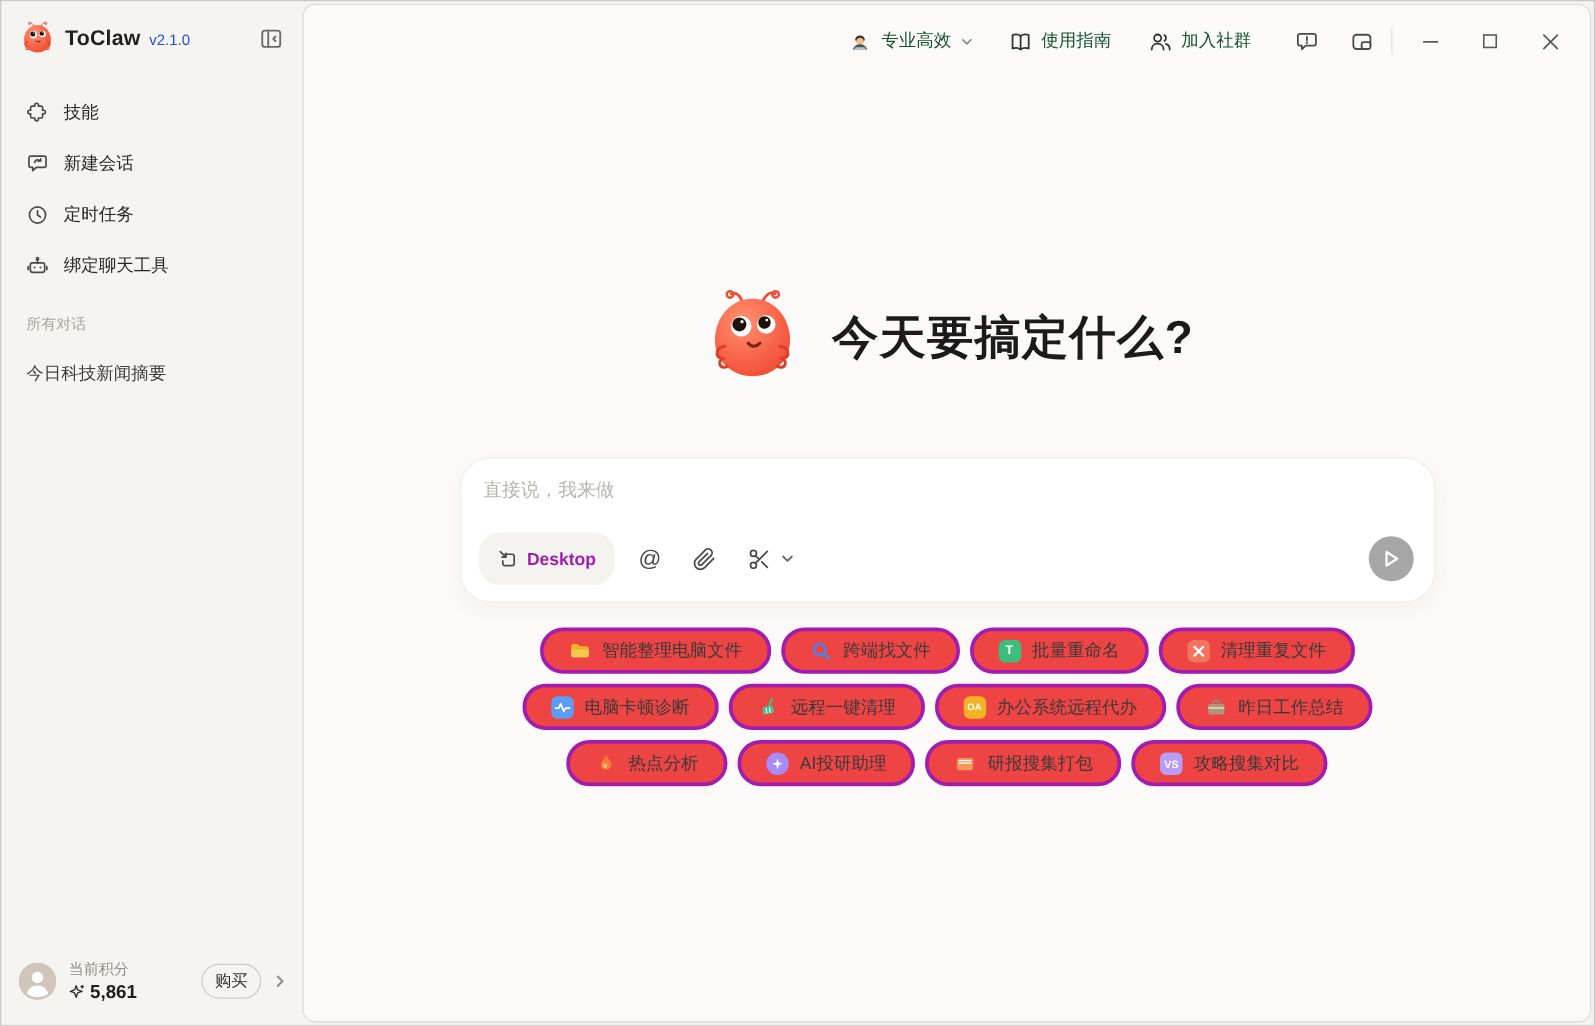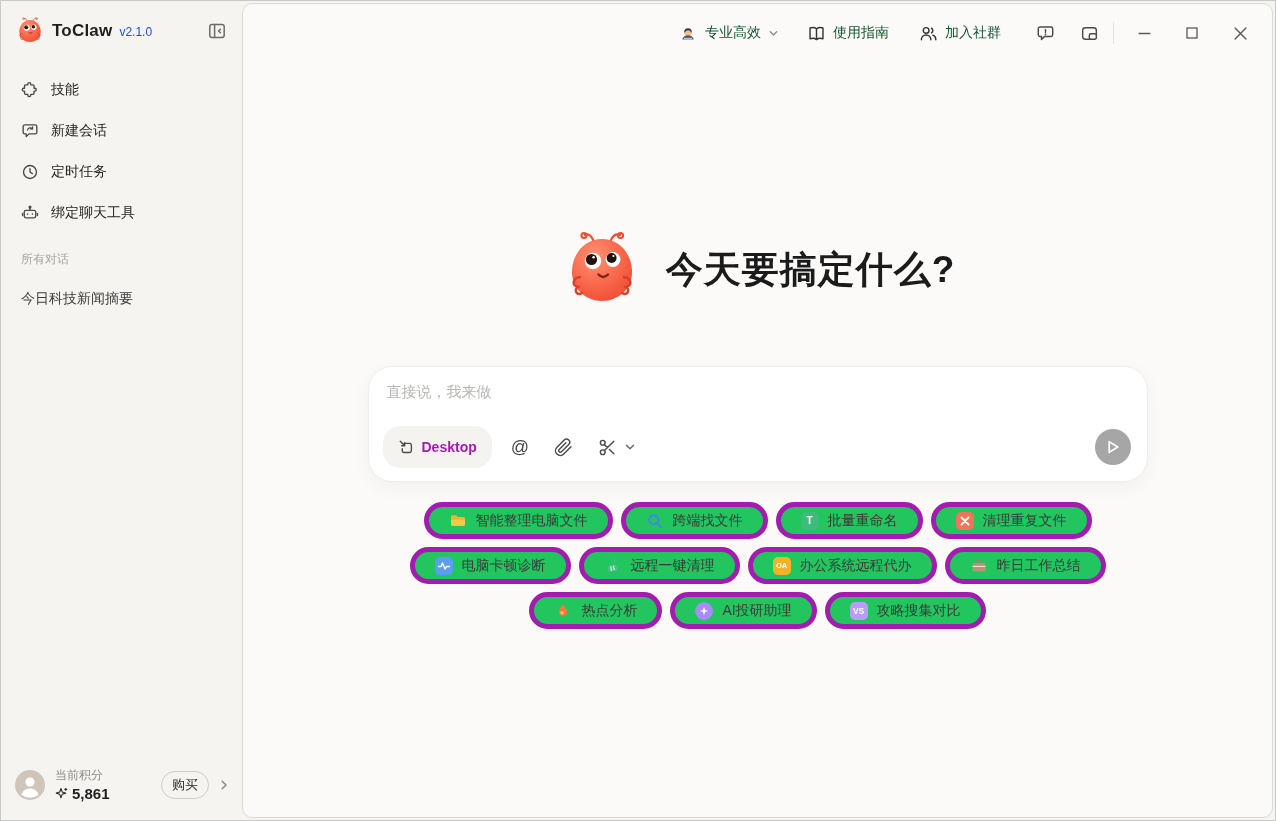--- a/index.html
+++ b/index.html
@@ -53,21 +53,21 @@
   .mention-glyph { font-size:18px; font-weight:500; color:#4a4a4a; margin-left:19px; cursor:pointer; }
   .ctl-icon { display:flex; align-items:center; cursor:pointer; }
   .ctl-icon.clip { margin-left:25px; }
   .ctl-icon.scissors { margin-left:25px; }
   .ctl-icon.chev { margin-left:7px; }
   .send-btn { margin-left:auto; width:36px; height:36px; border:none; border-radius:50%; background:#a6a6a6; display:flex; align-items:center; justify-content:center; cursor:pointer; }
 
   
   .chips { position:absolute; top:498px; left:0; right:0; display:flex; flex-direction:column; align-items:center; gap:8px; }
   .chip-row { display:flex; gap:8px; }
-  .chip { display:flex; align-items:center; gap:9px; height:37px; padding:0 20px; background:#22c55e; border:5px solid #a21caf; border-radius:19px; font-size:14px; color:#3a3a3a; cursor:pointer; }
+  .chip { display:flex; align-items:center; gap:9px; height:37px; padding:0 20px; background:#ef4444; border:3px solid #a21caf; border-radius:19px; font-size:14px; color:#3a3a3a; cursor:pointer; }
   .badge { width:18px; height:18px; border-radius:5px; display:flex; align-items:center; justify-content:center; color:#fff; font-weight:700; }
   .badge.round { border-radius:50%; }
   .badge.t { background:#3dbd7d; font-size:10px; }
   .badge.oa { background:#f2b424; font-size:7.5px; }
   .badge.vs { background:#b79df5; font-size:8.5px; }
   .badge.x { background:#f4735c; }
   .badge.pulse { background:#5b9cf6; }
   .badge.ai { background:#a78bfa; }
   svg { display:block; }
 </style>
@@ -406,20 +406,29 @@
         </div>
         <div class="chip">
           <span class="badge round ai">
             <svg width="12" height="12" viewBox="0 0 18 18">
                 <path d="M9 2.5 L10.6 7.4 L15.5 9 L10.6 10.6 L9 15.5 L7.4 10.6 L2.5 9 L7.4 7.4 Z" fill="#fff"></path>
               </svg>
           </span>
           <span>AI投研助理</span>
         </div>
         <div class="chip">
+          <span>
+            <svg width="18" height="18" viewBox="0 0 20 20">
+              <rect x="2.8" y="4.8" width="14.4" height="11" rx="2" fill="#f59857"></rect>
+              <path d="M4.8 7.3 h10.4 M4.8 9.5 h10.4" stroke="#fff" stroke-width="1.1" stroke-linecap="round"></path>
+            </svg>
+          </span>
+          <span>研报搜集打包</span>
+        </div>
+        <div class="chip">
           <span class="badge vs">VS</span>
           <span>攻略搜集对比</span>
         </div>
       </div>
 
     </div>
   </main>
 </div>
 
 </body></html>

